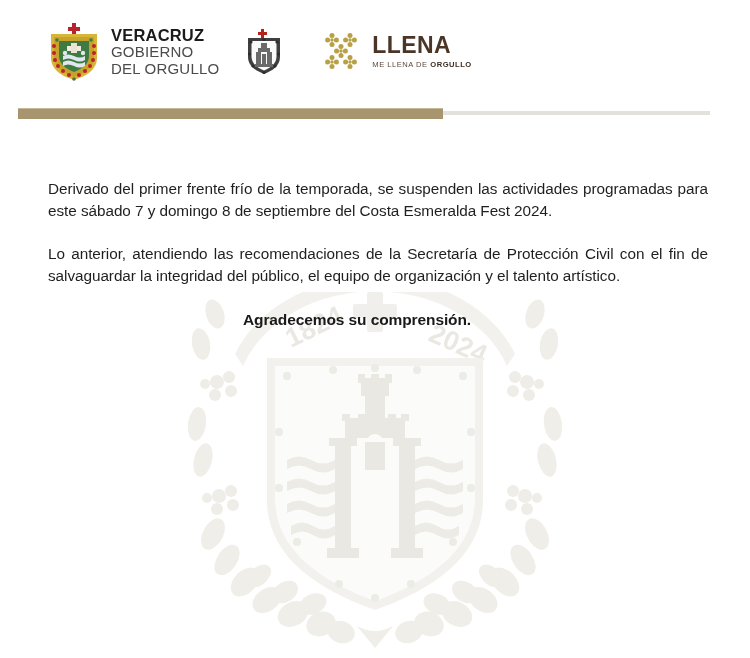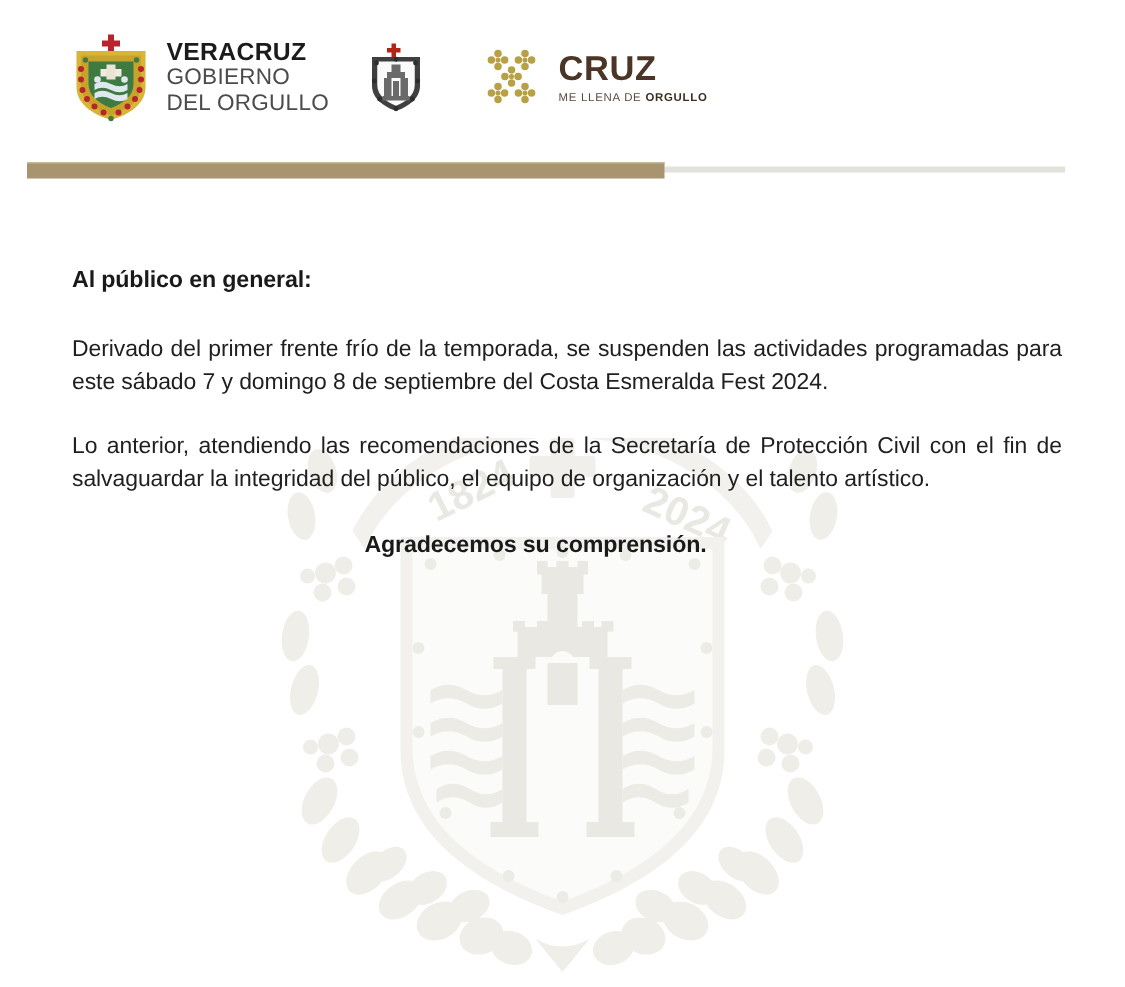--- a/index.html
+++ b/index.html
@@ -446,31 +446,30 @@
               <circle cx="0" cy="-4.4" r="2.5"></circle>
                 <circle cx="4.4" cy="0" r="2.5"></circle>
               <circle cx="0" cy="4.4" r="2.5"></circle>
                 <circle cx="-4.4" cy="0" r="2.5"></circle>
               <circle cx="0" cy="0" r="1.7"></circle>
             </g>
           </g>
         </svg>
       </span>
       <span class="orgullo-words">
-        <span class="vera">CRUZ</span>
+        <span class="vera">LLENA</span>
         <span class="tagline"><span>ME LLENA DE </span><b>ORGULLO</b></span>
       </span>
     </div>
   </div>
 
   <div class="rule-wrap">
     <div class="rule-thin"></div>
     <div class="rule-thick"></div>
   </div>
 
   <div class="content">
-    <p class="salutation">Al público en general:</p>
     <p class="para">Derivado del primer frente frío de la temporada, se suspenden las actividades programadas para este sábado 7 y domingo 8 de septiembre del Costa Esmeralda Fest 2024.</p>
     <p class="para">Lo anterior, atendiendo las recomendaciones de la Secretaría de Protección Civil con el fin de salvaguardar la integridad del público, el equipo de organización y el talento artístico.</p>
     <p class="closing">Agradecemos su comprensión.</p>
   </div>
 
 </div>
 
 </body></html>

